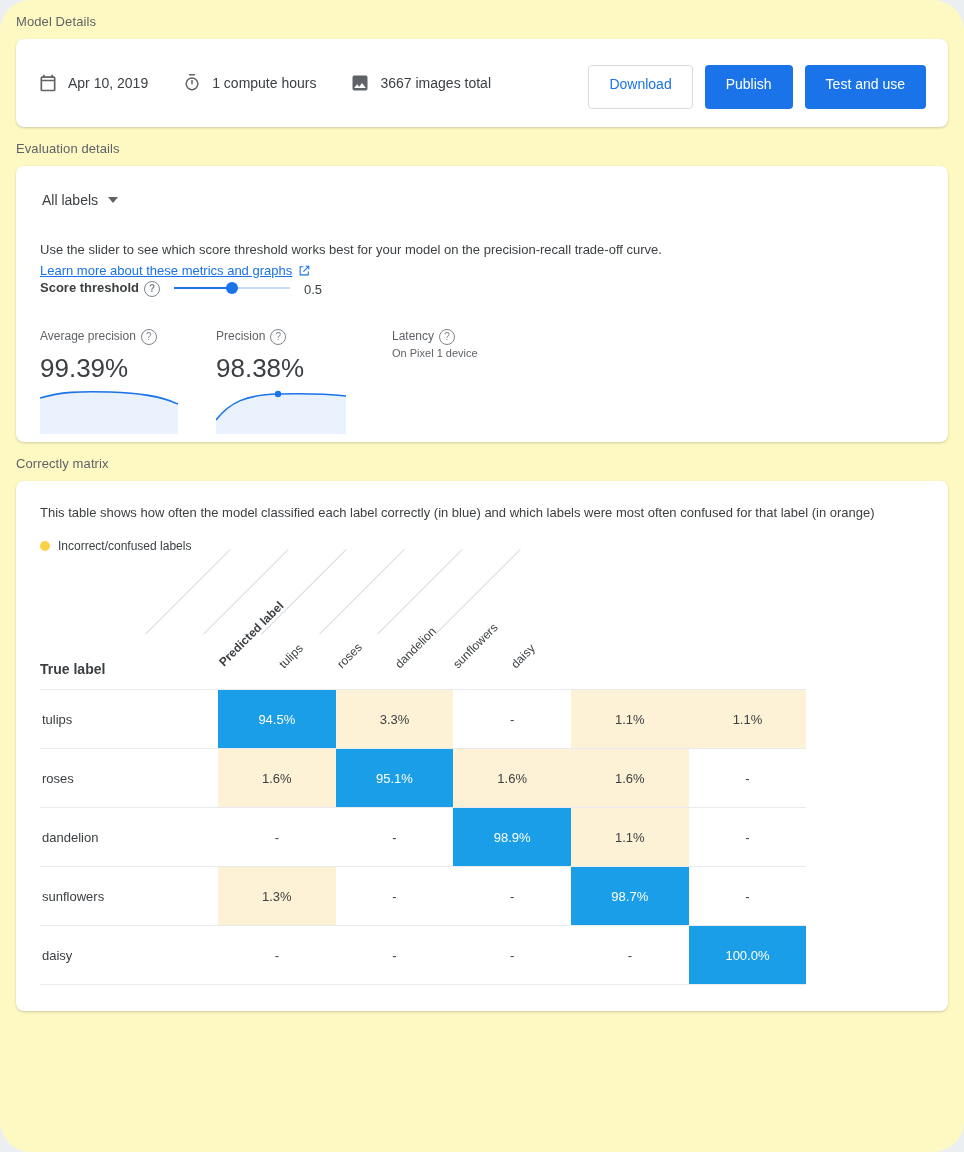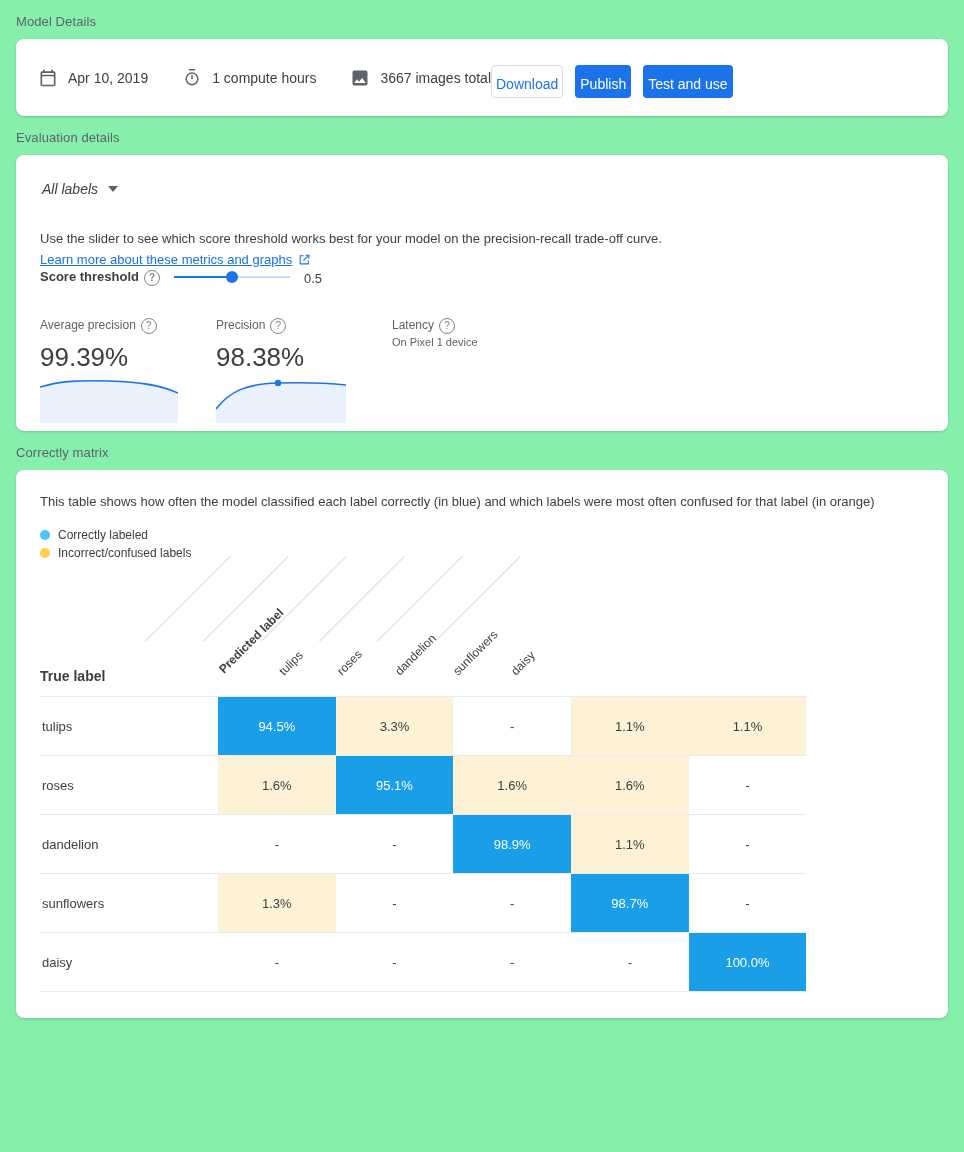--- a/index.html
+++ b/index.html
@@ -7,72 +7,73 @@
     padding: 0;
     background: #eceff1;
     font-family: "Liberation Sans", sans-serif;
     color: #3c4043;
   }
   .page {
     width: 964px;
     min-height: 1152px;
     box-sizing: border-box;
     padding: 0 16px;
-    background: #86efac;
+    background: #fef9c3;
+    border-radius: 31px;
   }
   .section-title {
     font-size: 13px;
     color: #5f6368;
     padding: 14px 0 10px 0;
     letter-spacing: 0.1px;
   }
   .card {
     background: #ffffff;
     border-radius: 8px;
     box-shadow: 0 1px 2px rgba(60,64,67,.18), 0 1px 3px rgba(60,64,67,.08);
   }
 
   
   .model-card {
     display: flex;
     align-items: center;
+    justify-content: space-between;
     padding: 18px 22px;
     min-height: 40px;
   }
   .meta-group { display: flex; align-items: center; gap: 34px; }
   .meta-item { display: flex; align-items: center; gap: 10px; font-size: 14px; color: #3c4043; }
   .meta-icon { width: 20px; height: 20px; color: #5f6368; display:inline-flex; align-items:center; justify-content:center; }
   .btn-group { display: flex; align-items: center; gap: 12px; }
   .btn {
     font-family: "Liberation Sans", sans-serif;
     font-size: 14px;
     border-radius: 4px;
-    padding: 0 4px;
-    height: 33px;
+    padding: 0 20px;
+    height: 44px;
     line-height: 36px;
     cursor: pointer;
     border: 1px solid transparent;
     box-sizing: border-box;
     white-space: nowrap;
     margin-top: 8px;
   }
   .btn-outline { color: #1a73e8; background: #fff; border-color: #dadce0; }
   .btn-filled { color: #fff; background: #1a73e8; }
 
   
   .eval-card { padding: 22px 24px 0 24px; padding-bottom: 8px; }
   .labels-select {
     display: inline-flex;
     align-items: center;
     gap: 10px;
     font-size: 14px;
     color: #3c4043;
     padding: 4px 2px;
     cursor: pointer;
-    font-style: italic;
   }
   .caret {
     width: 0; height: 0;
     border-left: 5px solid transparent;
     border-right: 5px solid transparent;
     border-top: 6px solid #5f6368;
   }
   .eval-desc { font-size: 13px; color: #3c4043; margin-top: 30px; }
   .eval-link {
     display: inline-flex; align-items: center; gap: 6px;
@@ -264,24 +265,20 @@
         <div class="metric-sub">On Pixel 1 device</div>
       </div>
     </div>
   </div>
 
   <div class="section-title">Correctly matrix</div>
   <div class="card cm-card">
     <div class="cm-desc">This table shows how often the model classified each label correctly (in blue) and which labels were most often confused for that label (in orange)</div>
 
     <div class="legend">
-      <div class="legend-item">
-        <span class="dot" style="background:#4fc3f7"></span>
-        <span>Correctly labeled</span>
-      </div>
       <div class="legend-item">
         <span class="dot" style="background:#fbd14b"></span>
         <span>Incorrect/confused labels</span>
       </div>
     </div>
 
     <div class="cm-wrap">
       <div class="diag-head">
         <div class="diag-line" style="left:190px; top:-16px;"></div>
         <div class="diag-line" style="left:248px; top:-16px;"></div>

